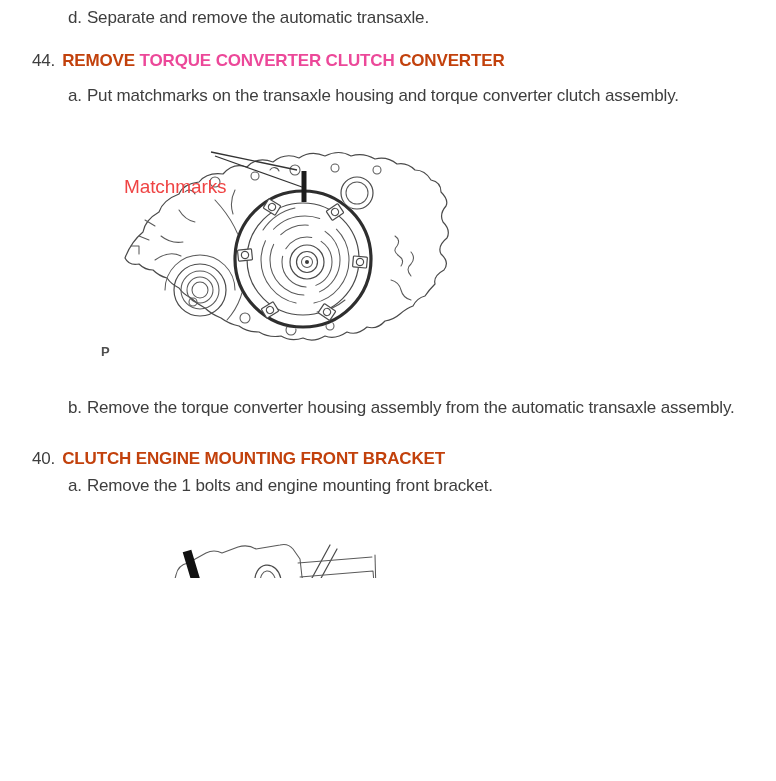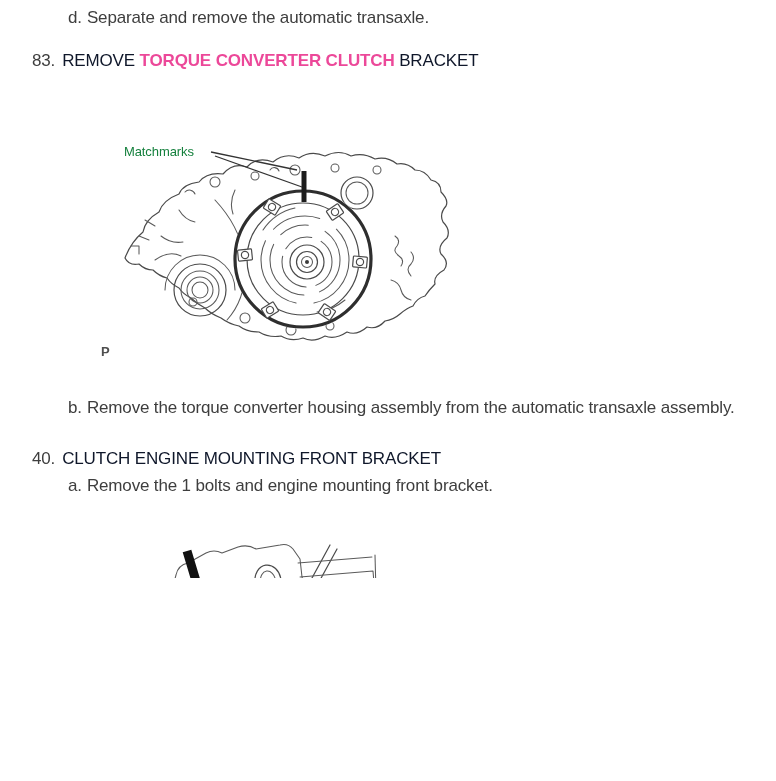--- a/index.html
+++ b/index.html
@@ -13,30 +13,31 @@
   .line{
     position:absolute;
     font-size:17px;
     line-height:19px;
     letter-spacing:-0.15px;
     color:#3e3e3e;
     white-space:nowrap;
   }
   .sub-label{display:inline-block;margin-right:5px;}
   .heading .num{font-weight:400;color:#3e3e3e;margin-right:7px;}
-  .heading .ttl{font-weight:400;color:#0f172a;}
+  .heading .ttl{font-weight:700;color:#c2410c;}
   .heading .lnk{font-weight:700;color:#ec4899;cursor:pointer;text-decoration:none;}
   .fig{position:absolute;}
   .fig svg{display:block;}
   .annot{
     position:absolute;
-    font-size:13px;
-    color:#15803d;
+    font-size:19px;
+    color:#ef4444;
     letter-spacing:-0.1px;
     white-space:nowrap;
+    margin-top:32px;
   }
   .pmark{
     position:absolute;
     font-size:13px;
     font-weight:700;
     color:#4f4f4f;
   }
   
   .ink   {stroke:#4a4a4a;stroke-width:1.2;fill:none;stroke-linecap:round;stroke-linejoin:round;}
   .ink2  {stroke:#5a5a5a;stroke-width:1.05;fill:none;stroke-linecap:round;stroke-linejoin:round;}
@@ -46,23 +47,26 @@
 </head>
 <body>
 
 <div class="page">
 
   <div class="line" style="left:68px;top:8px;">
     <span class="sub-label">d.</span><span>Separate and remove the automatic transaxle.</span>
   </div>
 
   <div class="line heading" style="left:32px;top:51px;">
-    <span class="num">83.</span><span class="ttl">REMOVE </span><span class="lnk">TORQUE CONVERTER CLUTCH</span><span class="ttl"> BRACKET</span>
-  </div>
-
+    <span class="num">44.</span><span class="ttl">REMOVE </span><span class="lnk">TORQUE CONVERTER CLUTCH</span><span class="ttl"> CONVERTER</span>
+  </div>
+
+  <div class="line" style="left:68px;top:86px;">
+    <span class="sub-label">a.</span><span>Put matchmarks on the transaxle housing and torque converter clutch assembly.</span>
+  </div>
 
   <div class="fig" style="left:95px;top:140px;">
     <svg width="360" height="228" viewBox="0 0 360 228">
 
       <g>
         <path class="ink" d="M30,118 Q36,102 48,92 Q50,80 64,72 Q68,60 84,54 Q88,44 104,42 Q112,32 128,34 Q138,22 152,27 Q162,16 178,22 Q190,12 204,18 Q216,10 230,16 Q244,9 256,16 Q268,12 280,19 Q292,16 302,24 Q312,22 320,30 Q330,30 336,40 Q346,42 346,52 Q354,60 351,66 Q344,74 348,82 Q356,90 352,98 Q342,106 346,114 Q355,122 349,130 Q338,136 340,144 Q334,150 330,156 Q322,158 318,166 Q312,168 305,174 Q298,180 290,181 Q282,190 272,187 Q262,196 252,192 Q240,200 230,196 Q218,203 208,198 Q196,202 186,196 Q174,198 164,192 Q152,192 144,186 Q134,184 126,178 Q116,174 110,168 Q102,164 96,158 Q88,154 84,148 Q76,144 72,138 Q64,136 58,130 Q50,130 44,124 Q34,126 30,118 Z"></path>
         <path class="ink2" d="M120,60 Q150,92 150,130 Q150,160 132,180"></path>
         <path class="ink2" d="M60,120 q14,-10 26,-4 M66,96 q10,8 22,6 M84,70 q6,10 16,12 M140,50 q-6,12 -2,24 M44,96 l10,4 M50,80 l10,6 M36,106 l8,0 l0,8"></path>
         <path class="ink2" d="M70,150 a35,35 0 0 1 70,0"></path>
         <circle class="ink" cx="105" cy="150" r="26"></circle>

